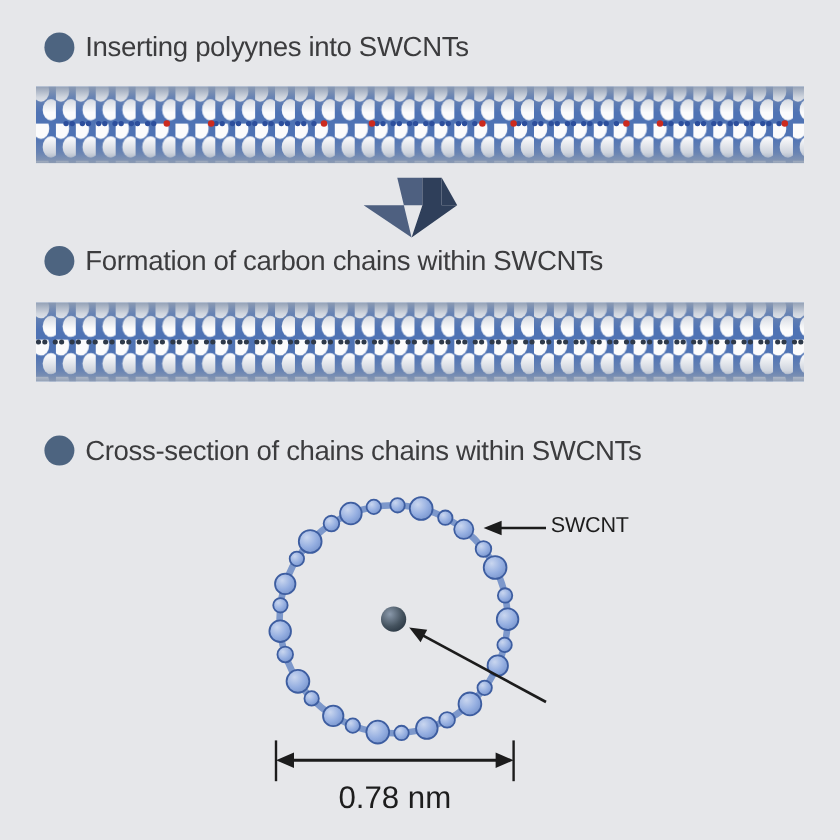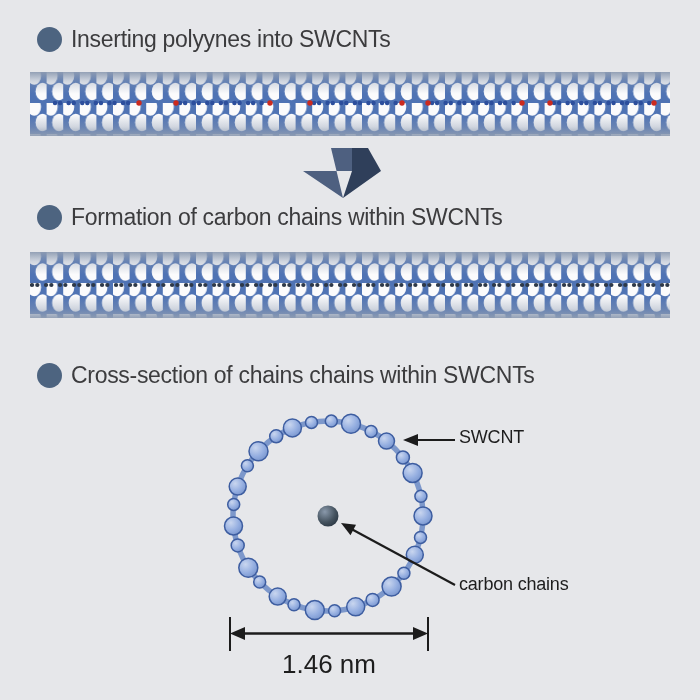--- a/index.html
+++ b/index.html
@@ -181,16 +181,15 @@
     <g stroke="#1c1c1c">
       <line x1="80" y1="217" x2="80" y2="251" stroke-width="2"></line>
       <line x1="278" y1="217" x2="278" y2="251" stroke-width="2"></line>
       <line x1="91" y1="233.5" x2="267" y2="233.5" stroke-width="2.5"></line>
       <polygon points="80,233.5 95,227 95,240" fill="#1c1c1c" stroke="none"></polygon>
       <polygon points="278,233.5 263,227 263,240" fill="#1c1c1c" stroke="none"></polygon>
     </g>
   </svg>
 
   <div class="figure-label abs" style="left:459px;top:427px;">SWCNT</div>
-  <div class="figure-label abs" style="left:459px;top:574px;">carbon chains</div>
-  <div class="dim-label abs" style="left:249px;top:649px;">1.46 nm</div>
+  <div class="dim-label abs" style="left:249px;top:649px;">0.78 nm</div>
 
 </div>
 
 </body></html>

